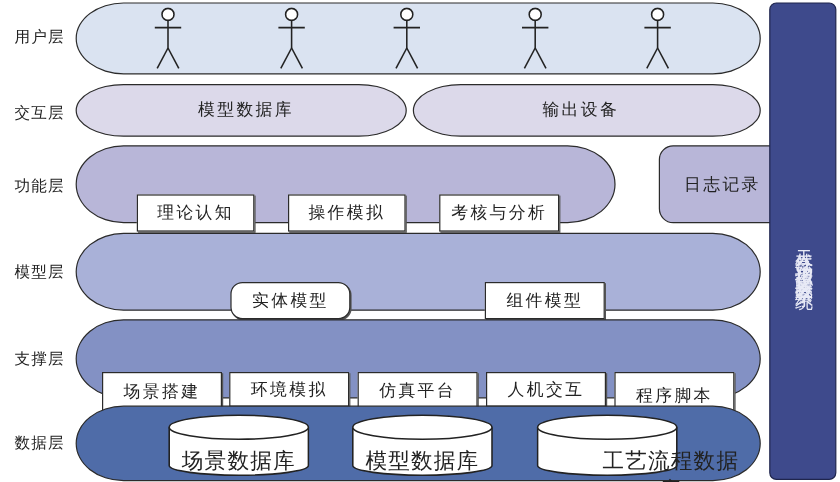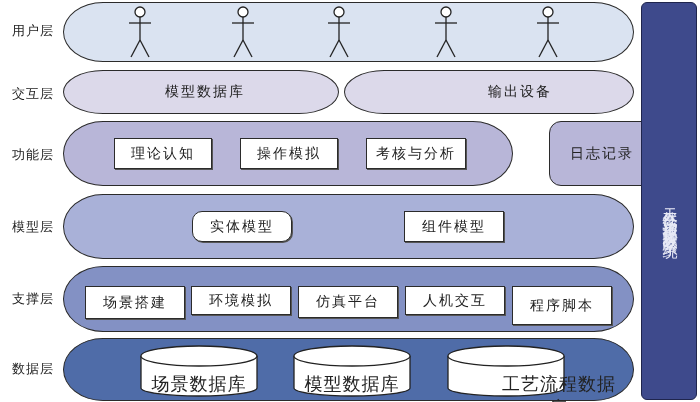--- a/index.html
+++ b/index.html
@@ -5,21 +5,21 @@
   html, body { margin:0; padding:0; background:#ffffff; }
   body { width:700px; height:402px; position:relative; overflow:hidden;
          font-family:"DejaVu Serif", "Liberation Serif", serif; color:#222; }
   .label { position:absolute; left:0; width:58px; font-size:13px; letter-spacing:1px;
            text-align:left; padding-left:12px; }
   .band { position:absolute; border:1.5px solid #2b2b2b; box-sizing:border-box;
           border-top-left-radius:40px 50%; border-bottom-left-radius:40px 50%;
           border-top-right-radius:40px 50%; border-bottom-right-radius:40px 50%; }
   .box { position:absolute; background:#fff; border:1.5px solid #2b2b2b; box-sizing:border-box;
          font-size:14px; letter-spacing:2px; display:flex; align-items:center; justify-content:center;
-         box-shadow:1px 1px 0 #555; }
+         box-shadow:1px 1px 0 #555;margin-top:24px; }
   .pill-text { position:absolute; font-size:14px; letter-spacing:2px; }
   .person { position:absolute; top:6px; width:26px; height:52px; }
   .cyl { position:absolute; top:345px; width:118px; height:52px; }
   .cyl-text { position:absolute; top:372px; font-size:18px; letter-spacing:1px; width:118px; text-align:center; }
   #side { position:absolute; left:641px; top:2px; width:56px; height:398px; background:#3e4a8c;
           border:1.5px solid #1f254d; border-radius:6px; box-sizing:border-box; }
   #side-text { position:absolute; left:0; right:0; top:62px; text-align:center; color:#e8eaf6;
                font-size:15px; line-height:19.5px; writing-mode:vertical-rl; text-orientation:upright;
                margin:0 auto; letter-spacing:2.5px; height:300px; width:20px; }
 </style>
@@ -68,21 +68,21 @@
       <line x1="13" y1="11" x2="13" y2="34" stroke="#222" stroke-width="1.3"></line>
       <line x1="2" y1="17" x2="24" y2="17" stroke="#222" stroke-width="1.3"></line>
       <line x1="13" y1="34" x2="4" y2="51" stroke="#222" stroke-width="1.3"></line>
       <line x1="13" y1="34" x2="22" y2="51" stroke="#222" stroke-width="1.3"></line>
     </svg>
   </div>
 
 <div class="band" style="left:63px; top:70px; width:276px; height:44px; background:#dcd9ea;"></div>
 <div class="pill-text" style="left:165px; top:83px;">模型数据库</div>
 <div class="band" style="left:344px; top:70px; width:290px; height:44px; background:#dcd9ea;"></div>
-<div class="pill-text" style="left:452px; top:83px;margin-left:36px;">输出设备</div>
+<div class="pill-text" style="left:452px; top:83px;">输出设备</div>
 
 <div class="band" style="left:63px; top:121px; width:450px; height:65px; background:#b8b6d8;"></div>
 <div class="box" style="left:114px; top:138px; width:98px; height:31px;">理论认知</div>
 <div class="box" style="left:240px; top:138px; width:98px; height:31px;">操作模拟</div>
 <div class="box" style="left:366px; top:138px; width:100px; height:31px;">考核与分析</div>
 <div style="position:absolute; left:520px; top:121px; width:106px; height:65px; background:#b8b6d8; border:1.5px solid #2b2b2b; border-radius:12px; box-sizing:border-box; display:flex; align-items:center; justify-content:center; font-size:14px; letter-spacing:2px;margin-left:29px;">日志记录</div>
 
 <div class="band" style="left:63px; top:194px; width:571px; height:65px; background:#a9b1d8;"></div>
 <div class="box" style="left:192px; top:211px; width:100px; height:31px;border-radius:10px;">实体模型</div>
 <div class="box" style="left:404px; top:211px; width:100px; height:31px;">组件模型</div>

